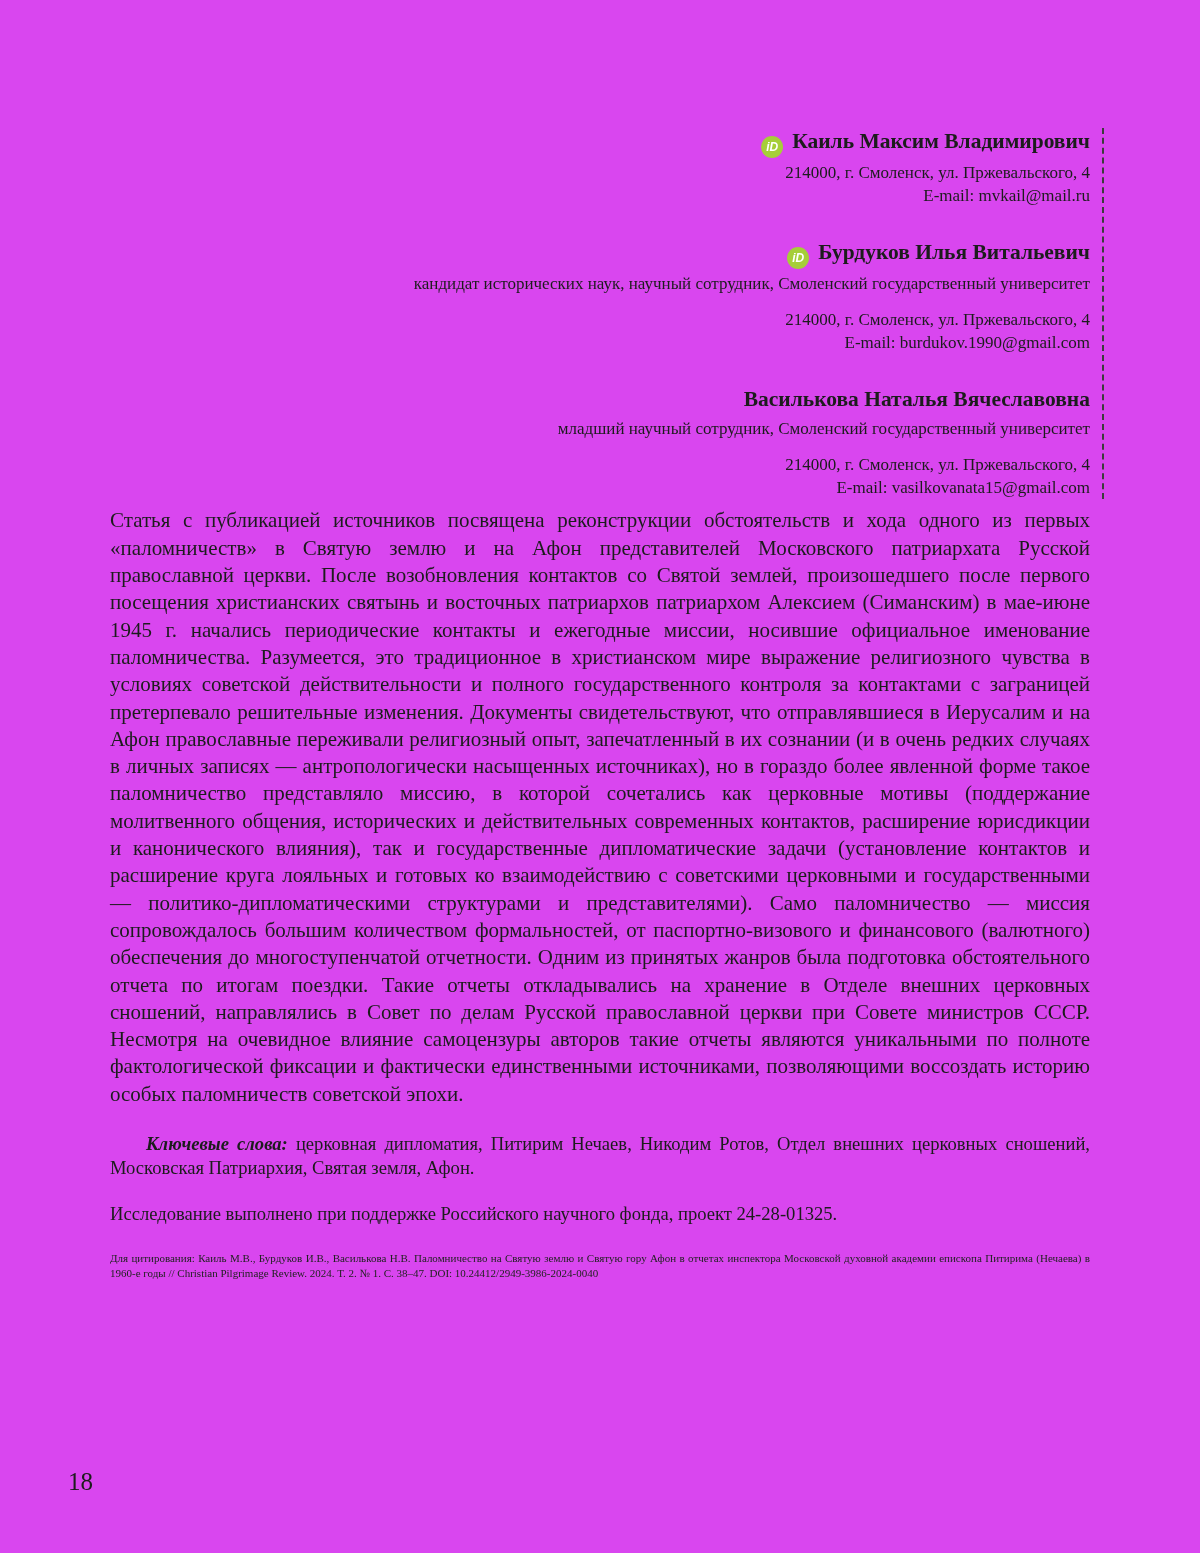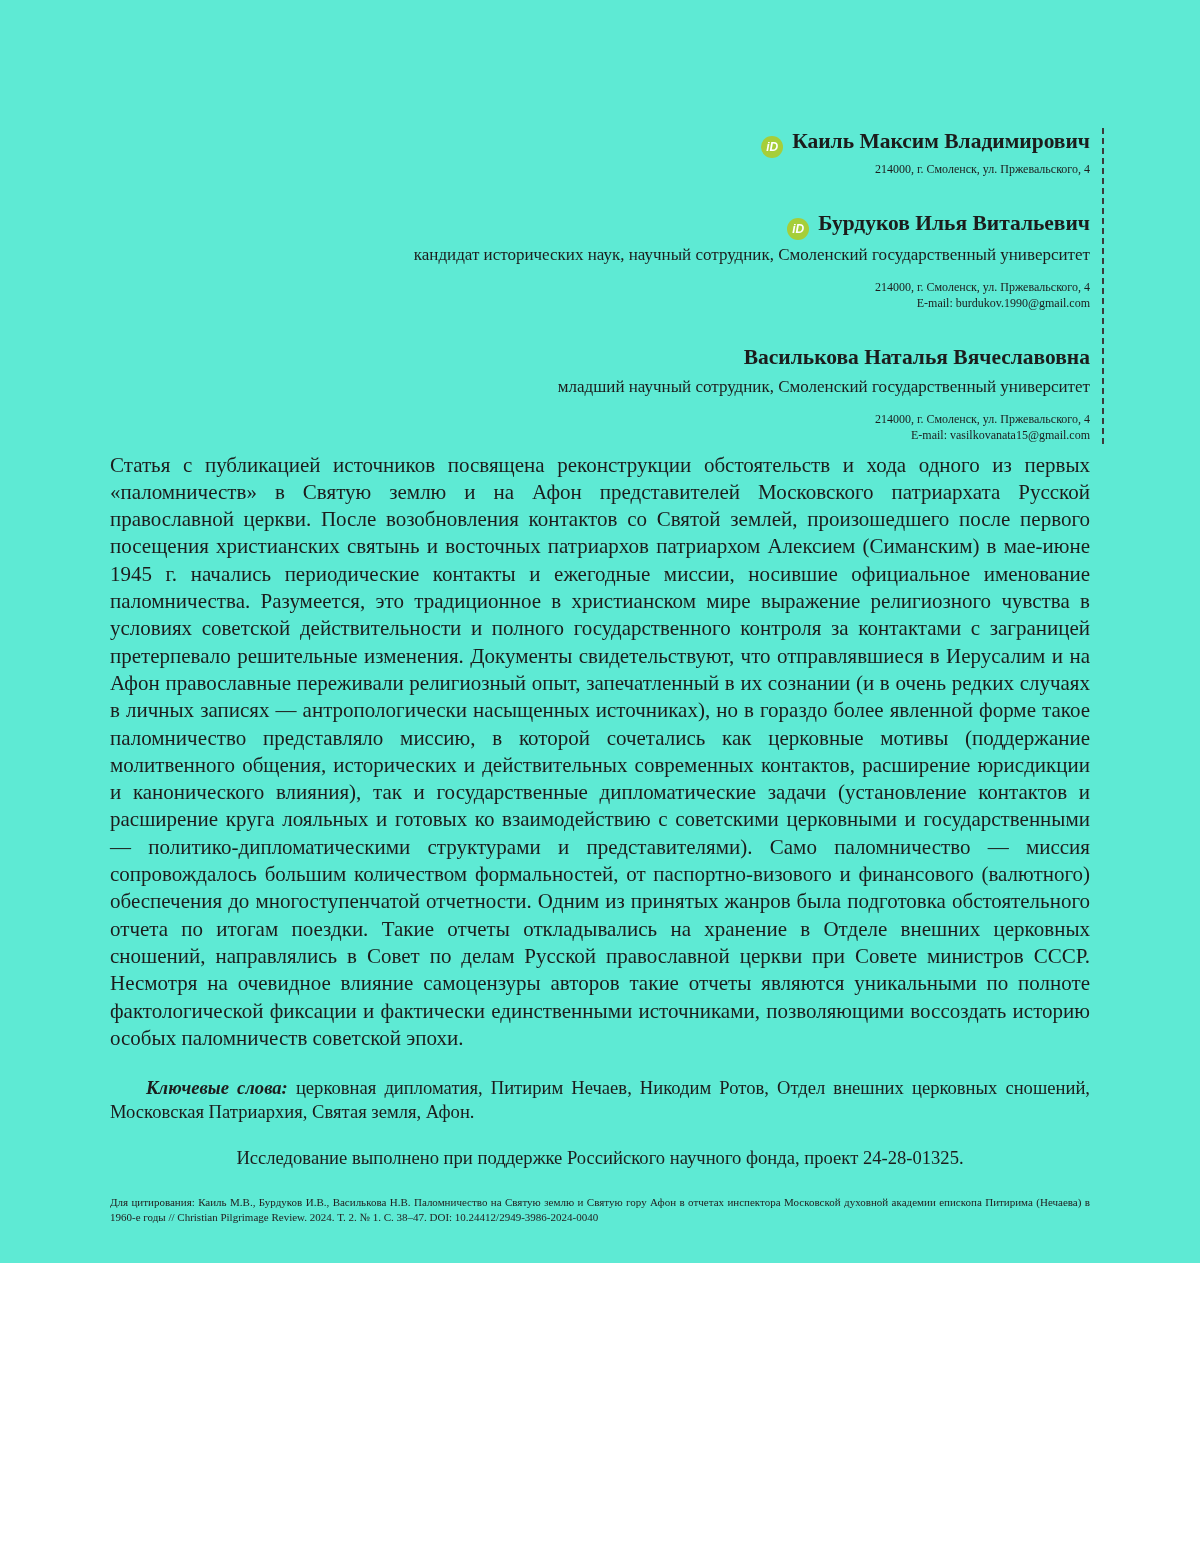--- a/index.html
+++ b/index.html
@@ -1,22 +1,22 @@
 <!DOCTYPE html>
 <html><head>
 <meta charset="utf-8">
 <style>
   * { margin: 0; padding: 0; box-sizing: border-box; }
   html, body { background: #ffffff; }
   .page {
     position: relative;
     width: 1200px;
-    height: 1263px;
+    height: 1553px;
     margin: 0 auto;
-    background: #5eead4;
+    background: #d946ef;
     font-family: "Liberation Serif", "DejaVu Serif", serif;
     color: #1c1c1c;
     padding: 128px 110px 0 110px;
     overflow: hidden;
   }
 
   
   .author-section {
     text-align: right;
     border-right: 2px dashed #3c3c3c;
@@ -47,21 +47,21 @@
     vertical-align: -3px;
     margin-right: 9px;
     cursor: pointer;
   }
   .author-affiliation {
     font-size: 17px;
     line-height: 1.35;
     margin-bottom: 13px;
   }
   .author-address, .author-email {
-    font-size: 12px;
+    font-size: 17px;
     line-height: 1.33;
   }
 
   
   .article-title {
     margin-top: 40px;
     font-size: 27px;
     font-weight: bold;
     line-height: 1.28;
     text-align: left;
@@ -76,21 +76,20 @@
     margin-top: 24px;
     font-size: 18.6px;
     line-height: 1.3;
     text-align: justify;
   }
   .kw-label { font-weight: bold; font-style: italic; margin-left: 36px; }
   .funding {
     margin-top: 22px;
     font-size: 18.6px;
     line-height: 1.3;
-    text-align: center;
   }
   .citation {
     margin-top: 24px;
     font-size: 11px;
     line-height: 1.42;
     text-align: justify;
     color: #222222;
   }
   .page-number {
     position: absolute;
@@ -105,20 +104,21 @@
 
 <div class="page">
 
   <div class="author-section">
 
     <div class="author-block">
       <div class="author-name-row">
         <span class="orcid-icon">iD</span><span>Каиль Максим Владимирович</span>
       </div>
       <div class="author-address">214000, г. Смоленск, ул. Пржевальского, 4</div>
+      <div class="author-email">E-mail: mvkail@mail.ru</div>
     </div>
 
     <div class="author-block">
       <div class="author-name-row">
         <span class="orcid-icon">iD</span><span>Бурдуков Илья Витальевич</span>
       </div>
       <div class="author-affiliation">кандидат исторических наук, научный сотрудник, Смоленский государственный университет</div>
       <div class="author-address">214000, г. Смоленск, ул. Пржевальского, 4</div>
       <div class="author-email">E-mail: burdukov.1990@gmail.com</div>
     </div>

